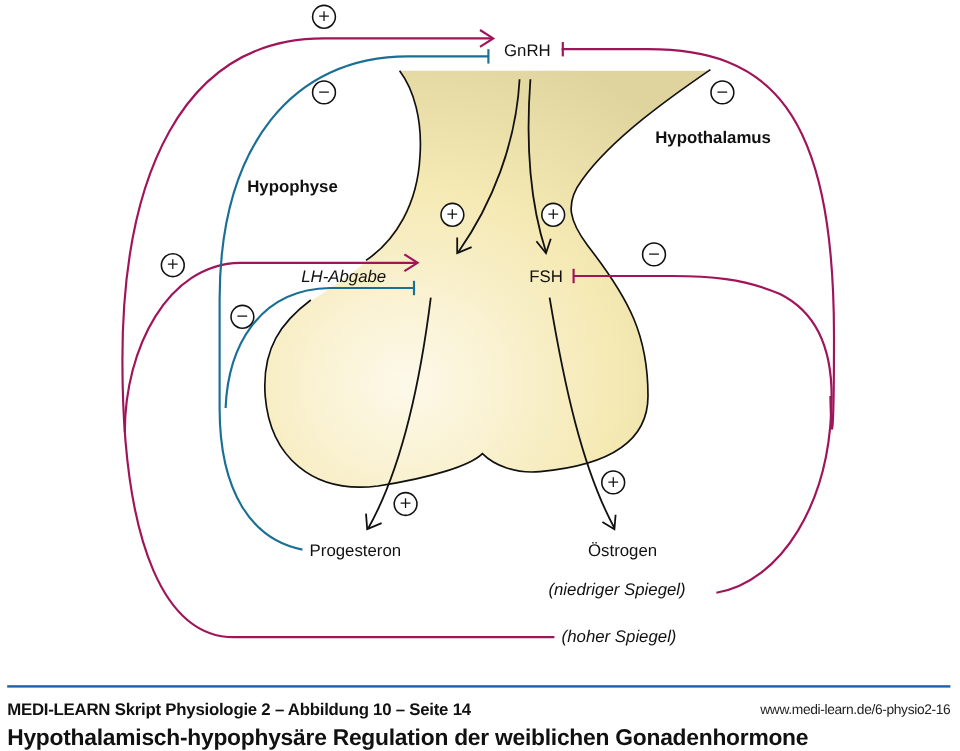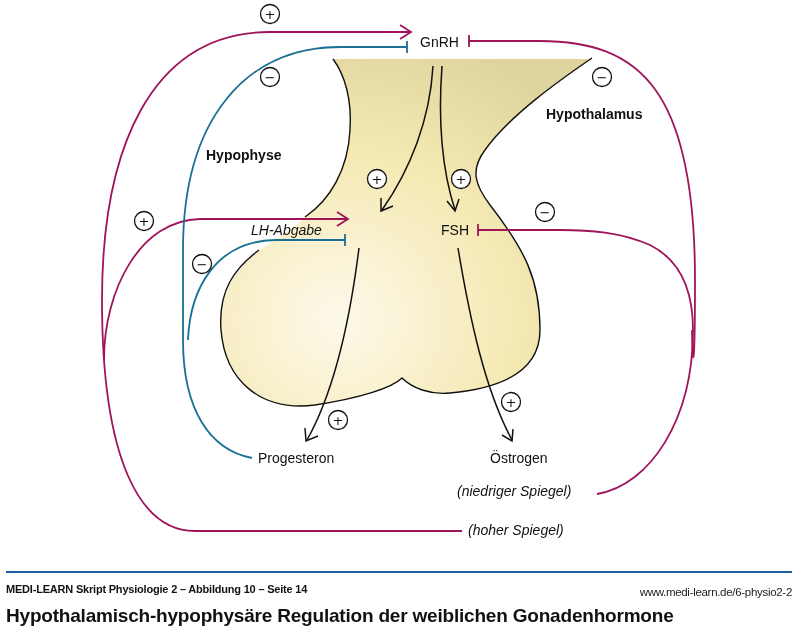--- a/index.html
+++ b/index.html
@@ -7,21 +7,21 @@
     #diagram { position: absolute; left: 0; top: 0; width: 800px; height: 560px; }
     .lbl { font-family: "Liberation Sans", sans-serif; font-size: 14px; fill: #111; }
     .lbl-bold { font-family: "Liberation Sans", sans-serif; font-size: 14px; font-weight: bold; fill: #111; }
     .lbl-it { font-family: "Liberation Sans", sans-serif; font-size: 14px; font-style: italic; fill: #111; }
     .sign-circle { fill: #fff; stroke: #111; stroke-width: 1.3; }
     .sign-text { font-family: "DejaVu Sans", sans-serif; font-size: 13px; fill: #111; text-anchor: middle; dominant-baseline: central; }
     .mag { fill: none; stroke: #a0145a; stroke-width: 1.8; }
     .blu { fill: none; stroke: #1a6f94; stroke-width: 1.8; }
     .blk { fill: none; stroke: #111; stroke-width: 1.5; }
     .footer-rule { position: absolute; left: 6px; top: 571px; width: 786px; height: 2px; background: #1f5fa8; }
-    .footer-line1 { position: absolute; left: 6px; top: 583px; font-size: 11px; font-weight: bold; color: #111; font-family: "Liberation Sans", sans-serif; letter-spacing: -0.2px; }
+    .footer-line1 { position: absolute; left: 6px; top: 583px; font-size: 14px; font-weight: bold; color: #111; font-family: "Liberation Sans", sans-serif; letter-spacing: -0.2px; }
     .footer-url { position: absolute; right: 8px; top: 586px; font-size: 11.5px; color: #222; font-family: "Liberation Sans", sans-serif; letter-spacing: -0.3px; }
     .footer-line2 { position: absolute; left: 6px; top: 605px; font-size: 19px; font-weight: bold; color: #111; font-family: "Liberation Sans", sans-serif; letter-spacing: -0.2px; }
   </style>
 </head>
 <body>
 
 <svg id="diagram" viewBox="0 0 800 560" xmlns="http://www.w3.org/2000/svg">
   <defs>
     <radialGradient id="glandGrad" cx="0.32" cy="0.75" r="0.85">
       <stop offset="0" stop-color="#fdf9ea"></stop>
@@ -120,14 +120,14 @@
       <text class="sign-text" x="338" y="420">+</text>
     </g>
   <g>
       <circle class="sign-circle" cx="511" cy="402" r="9.5"></circle>
       <text class="sign-text" x="511" y="402">+</text>
     </g>
 </svg>
 
 <div class="footer-rule"></div>
 <div class="footer-line1">MEDI-LEARN Skript Physiologie 2 – Abbildung 10 – Seite 14</div>
-<div class="footer-url">www.medi-learn.de/6-physio2-2</div>
+<div class="footer-url">www.medi-learn.de/6-physio2-16</div>
 <div class="footer-line2">Hypothalamisch-hypophysäre Regulation der weiblichen Gonadenhormone</div>
 
 </body></html>

